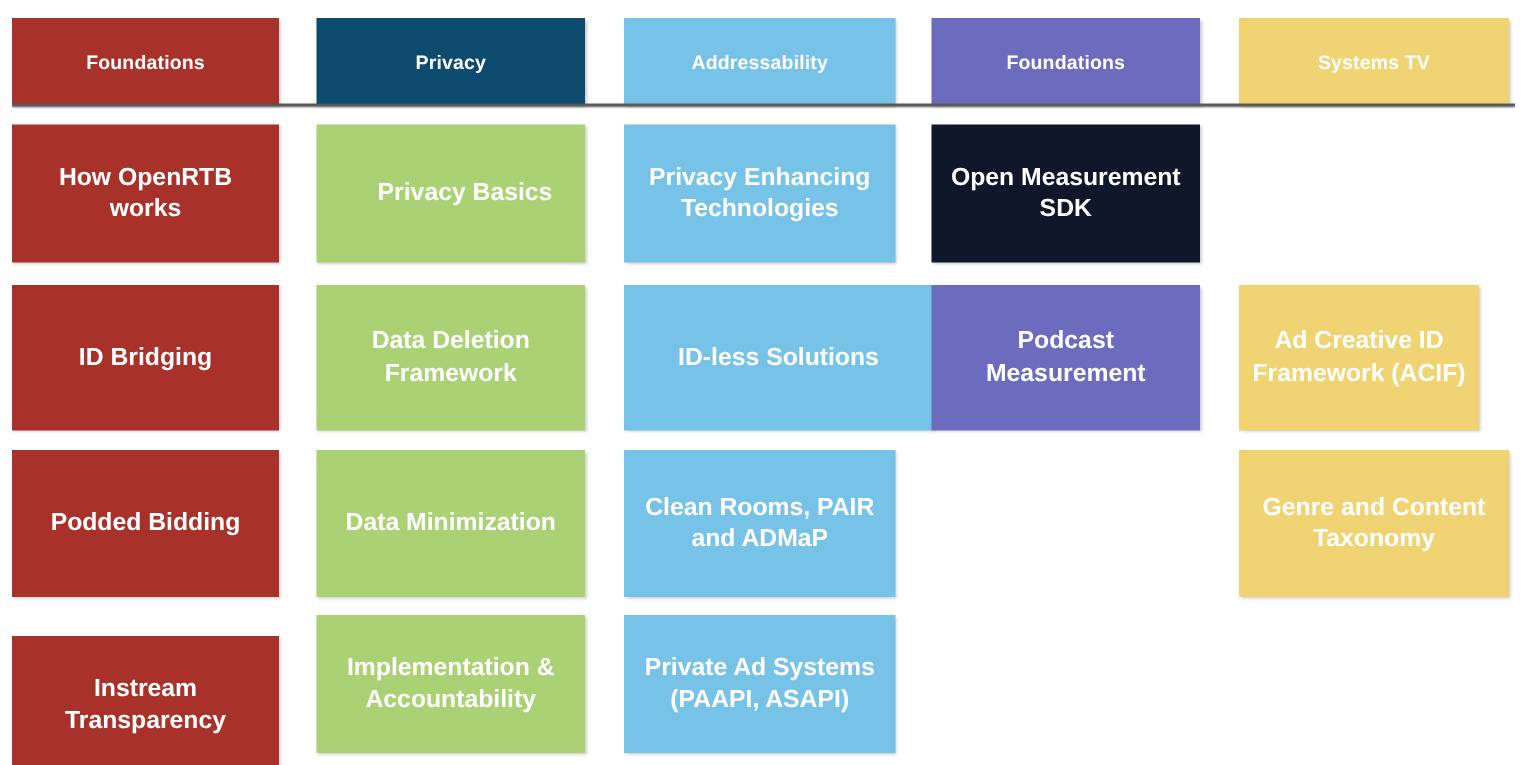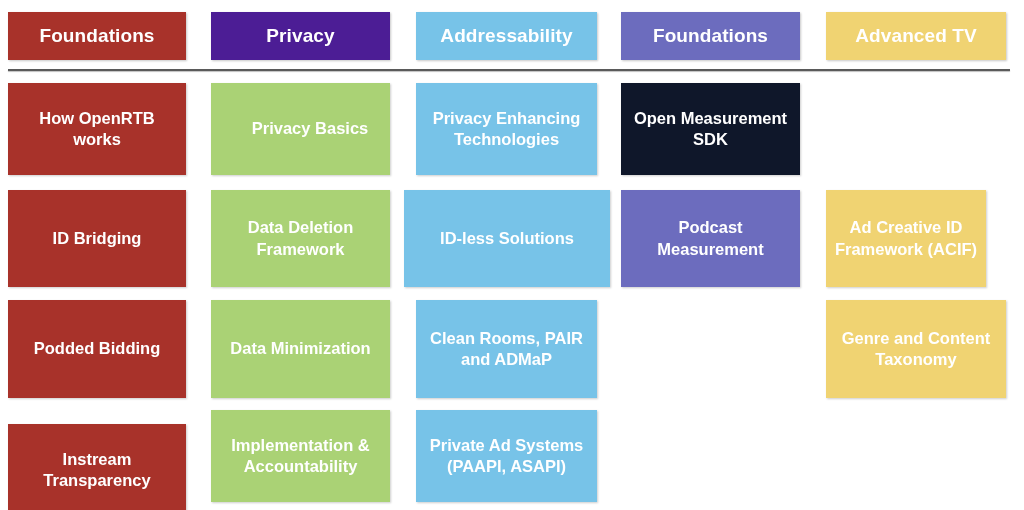--- a/index.html
+++ b/index.html
@@ -24,28 +24,28 @@
   .header-row {
     position: absolute;
     left: 0;
     top: 12px;
     width: 1024px;
     height: 46px;
   }
   .col-header {
     position: absolute;
     top: 0;
-    height: 48px;
+    height: 58px;
     display: flex;
     align-items: center;
     justify-content: center;
     text-align: center;
     color: #ffffff;
     font-weight: bold;
-    font-size: 19px;
+    font-size: 13px;
     letter-spacing: 0.1px;
     box-sizing: border-box;
     padding: 0 4px;
     box-shadow: 1px 1px 2px rgba(0,0,0,0.22);
   }
 
   
   .header-rule {
     position: absolute;
     left: 8px;
@@ -78,31 +78,31 @@
 </style>
 </head>
 <body style="background: rgb(255, 255, 255);">
 
 <div id="board">
 
   <div class="header-row">
     <div class="col-header" style="left: 8px; width: 178px; background: rgb(168, 50, 42);">
       <span>Foundations</span>
     </div>
-    <div class="col-header" style="left: 211px; width: 179px; background: #4c1d95; justify-content: center;">
+    <div class="col-header" style="left: 211px; width: 179px; background: #0c4a6e; justify-content: center;">
       <span>Privacy</span>
     </div>
     <div class="col-header" style="left: 416px; width: 181px; background: rgb(119, 195, 232);">
       <span>Addressability</span>
     </div>
     <div class="col-header" style="left: 621px; width: 179px; background: rgb(108, 108, 190);">
       <span>Foundations</span>
     </div>
     <div class="col-header" style="left: 826px; width: 180px; background: rgb(240, 211, 114);">
-      <span>Advanced TV</span>
+      <span>Systems TV</span>
     </div>
   </div>
 
   <div class="header-rule" style="background: rgb(90, 90, 90);"></div>
 
   <div class="cell" style="left: 8px; top: 83px; width: 178px; height: 92px; background: rgb(168, 50, 42);">
     <span>How OpenRTB works</span>
   </div>
   <div class="cell" style="left: 8px; top: 190px; width: 178px; height: 97px; background: rgb(168, 50, 42);">
     <span>ID Bridging</span>
@@ -123,21 +123,21 @@
   <div class="cell" style="left: 211px; top: 300px; width: 179px; height: 98px; background: rgb(170, 210, 117);">
     <span>Data Minimization</span>
   </div>
   <div class="cell" style="left: 211px; top: 410px; width: 179px; height: 92px; background: rgb(170, 210, 117);">
     <span>Implementation &amp; Accountability</span>
   </div>
 
   <div class="cell" style="left: 416px; top: 83px; width: 181px; height: 92px; background: rgb(119, 195, 232);">
     <span>Privacy Enhancing Technologies</span>
   </div>
-  <div class="cell" style="left: 404px; top: 190px; width: 206px; height: 97px; background: rgb(119, 195, 232);">
+  <div class="cell" style="left: 416px; top: 190px; width: 206px; height: 97px; background: rgb(119, 195, 232);">
     <span>ID-less Solutions</span>
   </div>
   <div class="cell" style="left: 416px; top: 300px; width: 181px; height: 98px; background: rgb(119, 195, 232);">
     <span>Clean Rooms, PAIR and ADMaP</span>
   </div>
   <div class="cell" style="left: 416px; top: 410px; width: 181px; height: 92px; background: rgb(119, 195, 232);">
     <span>Private Ad Systems (PAAPI, ASAPI)</span>
   </div>
 
   <div class="cell" style="left: 621px; top: 83px; width: 179px; height: 92px; background: #0f172a;">

